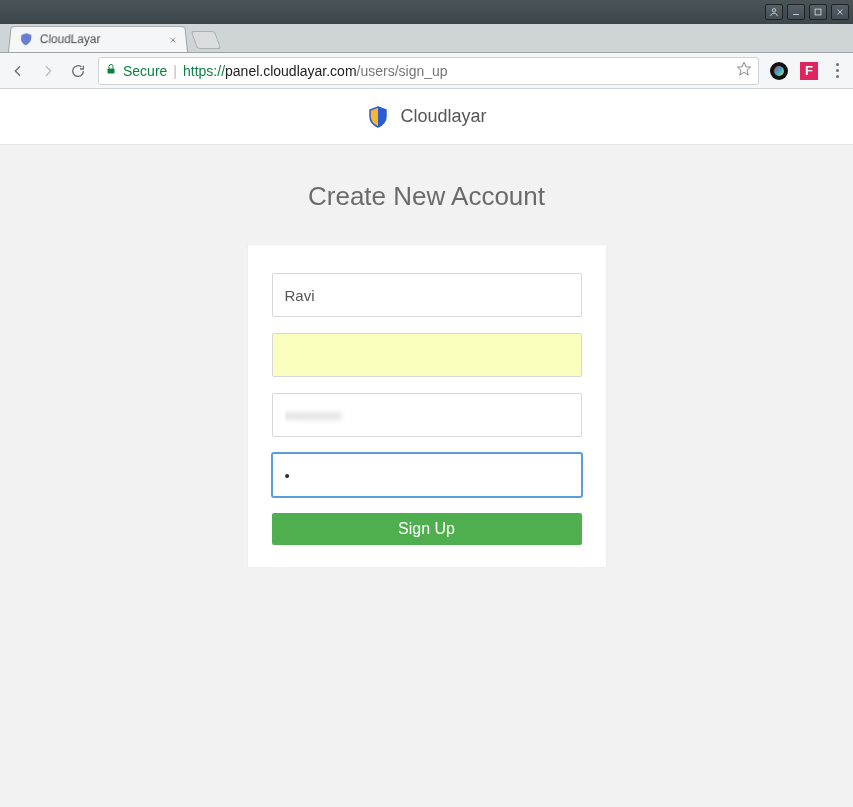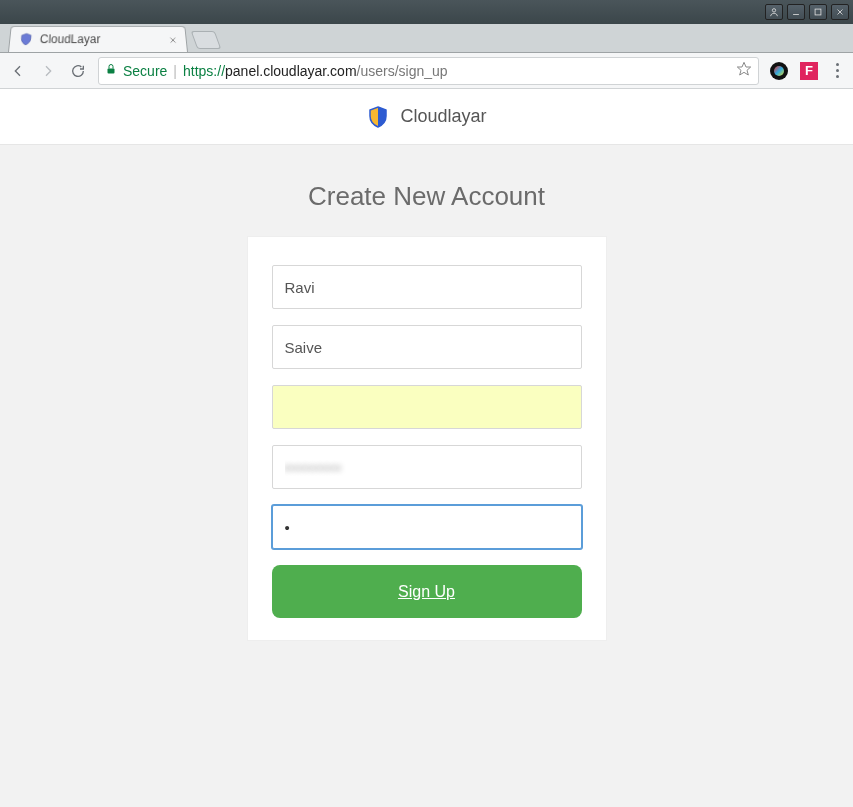--- a/index.html
+++ b/index.html
@@ -72,34 +72,34 @@
   .viewport {
     flex: 1; background: #f2f2f2; overflow: hidden; display:flex; flex-direction:column;
   }
   .brand-bar {
     height: 56px; background:#fff; border-bottom:1px solid #e6e6e6;
     display:flex; align-items:center; justify-content:center; gap:10px;
   }
   .brand-bar .logo { width:24px;height:24px; }
   .brand-bar .name { font-size:18px; color:#555; font-weight:400; }
   .page-body { flex:1; display:flex; flex-direction:column; align-items:center; padding-top:36px; }
-  .page-title { font-size:26px; color:#6b6b6b; font-weight:300; margin-bottom:24px; }
+  .page-title { font-size:26px; color:#6b6b6b; font-weight:300; margin-bottom:32px; }
   .card {
     width: 360px; background:#fff; border:1px solid #eee; padding: 28px 24px 22px;
     display:flex; flex-direction:column; gap:16px;
   }
   .field {
     width:100%; height:44px; border:1px solid #d7d7d7; border-radius:2px; padding:0 12px;
     font-size:15px; color:#555; outline:none;
   }
   .field.autofill { background:#faffc0; }
   .field.focused { border-color:#5b9dd9; box-shadow:0 0 0 1px #5b9dd9; color:#222; }
   .password-mask { letter-spacing:2px; font-family:Arial; }
   .btn {
-    width:100%; height:53px; border:none; border-radius:8px; color:#fff; font-size:16px; cursor:pointer;text-decoration:underline;
+    width:100%; height:32px; border:none; border-radius:2px; color:#fff; font-size:16px; cursor:pointer;
   }
   .btn.green { background:#4fae4e; }
   .btn.blue  { background:#2f8fde; }
 </style>
 </head>
 <body>
 
 <div class="titlebar">
   <div class="tb-btn">
     <svg viewBox="0 0 24 24">
@@ -202,20 +202,19 @@
         </svg>
     </span>
     <span class="name">Cloudlayar</span>
   </div>
 
   <div class="page-body">
     <h1 class="page-title">Create New Account</h1>
 
     <form class="card">
       <input class="field" value="Ravi" style="">
-      <input class="field" value="Saive" style="">
       <input class="field autofill" type="email" style="color: transparent; text-shadow: rgb(136, 136, 136) 0px 0px 8px;" value="">
       <input class="field password-mask" type="password" value="••••••••" style="color: transparent; text-shadow: rgb(136, 136, 136) 0px 0px 6px;">
       <input class="field password-mask focused" type="text" value="•" style="color: rgb(51, 51, 51);">
       <button class="btn green">Sign Up</button>
     </form>
   </div>
 </div>
 
 </body></html>

